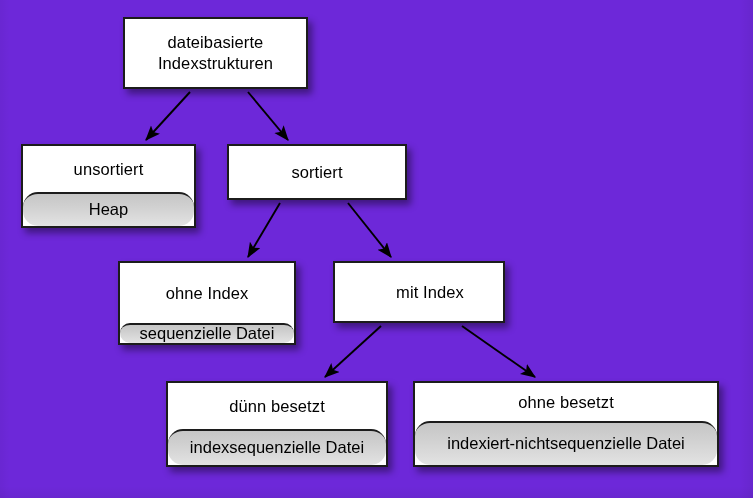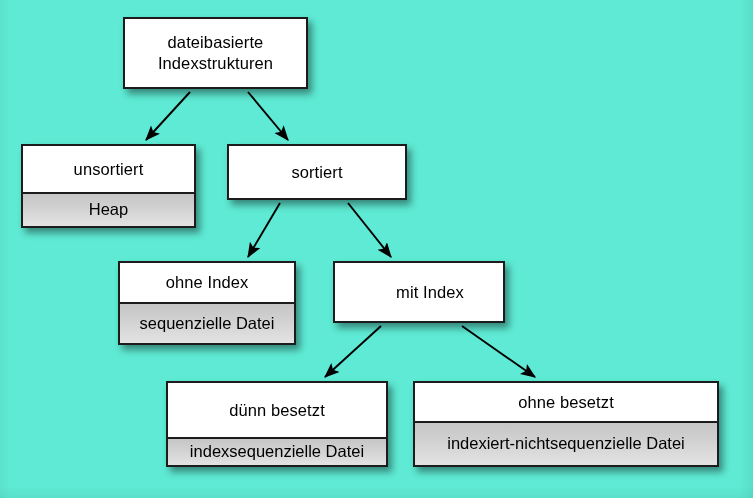--- a/index.html
+++ b/index.html
@@ -11,21 +11,21 @@
     width: 753px;
     height: 498px;
     background: #f8f8f8;
     font-family: "Liberation Sans", "DejaVu Sans", sans-serif;
     overflow: hidden;
   }
   #canvas {
     position: relative;
     width: 753px;
     height: 498px;
-    background: #5eead4;
+    background: #6d28d9;
   }
   
   #canvas::after {
     content: "";
     position: absolute;
     inset: 0;
     pointer-events: none;
     background:
       linear-gradient(to left, rgba(0,0,0,0.055) 0px, rgba(0,0,0,0) 14px),
       linear-gradient(to top,  rgba(0,0,0,0.045) 0px, rgba(0,0,0,0) 12px),
@@ -72,20 +72,21 @@
     align-items: center;
     justify-content: center;
     text-align: center;
     color: #000000;
     font-size: 16.5px;
     line-height: 1.2;
     border-top: 2px solid #1c1c1c;
     background: linear-gradient(to bottom, #c6c6c6 0%, #cfcfcf 35%, #e3e3e3 100%);
     padding: 2px 6px;
     box-sizing: border-box;
+    border-radius: 15px;
   }
 </style>
 </head>
 <body>
 
 <div id="canvas">
 
   <svg id="edges" viewBox="0 0 753 498">
     <defs>
       <marker id="arrowhead" markerWidth="9" markerHeight="9" refX="7.4" refY="3.2" orient="auto" markerUnits="strokeWidth">
@@ -109,28 +110,28 @@
       </div>
       <div class="node" style="left: 21px; top: 144px; width: 175px; height: 84px;">
         <div class="node-title">unsortiert</div>
         <div class="node-sub" style="height: 34px;">Heap</div>
       </div>
       <div class="node" style="left: 227px; top: 144px; width: 180px; height: 56px;">
         <div class="node-title">sortiert</div>
       </div>
       <div class="node" style="left: 118px; top: 261px; width: 178px; height: 84px;">
         <div class="node-title">ohne Index</div>
-        <div class="node-sub" style="height: 41px;">sequenzielle Datei</div>
+        <div class="node-sub" style="height: 20px;">sequenzielle Datei</div>
       </div>
       <div class="node" style="left: 333px; top: 261px; width: 172px; height: 62px; padding-left: 22px;">
         <div class="node-title">mit Index</div>
       </div>
       <div class="node" style="left: 166px; top: 381px; width: 222px; height: 86px;">
         <div class="node-title">dünn besetzt</div>
-        <div class="node-sub" style="height: 28px;">indexsequenzielle Datei</div>
+        <div class="node-sub" style="height: 36px;">indexsequenzielle Datei</div>
       </div>
       <div class="node" style="left: 413px; top: 381px; width: 306px; height: 86px;">
         <div class="node-title">ohne besetzt</div>
         <div class="node-sub" style="height: 44px;">indexiert-nichtsequenzielle Datei</div>
       </div>
     </div>
 
 </div>
 
 </body></html>

